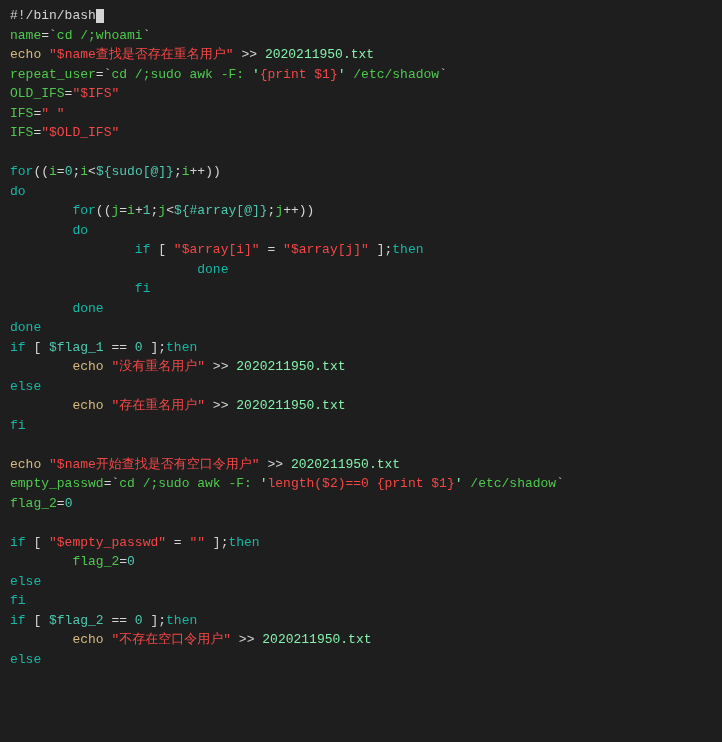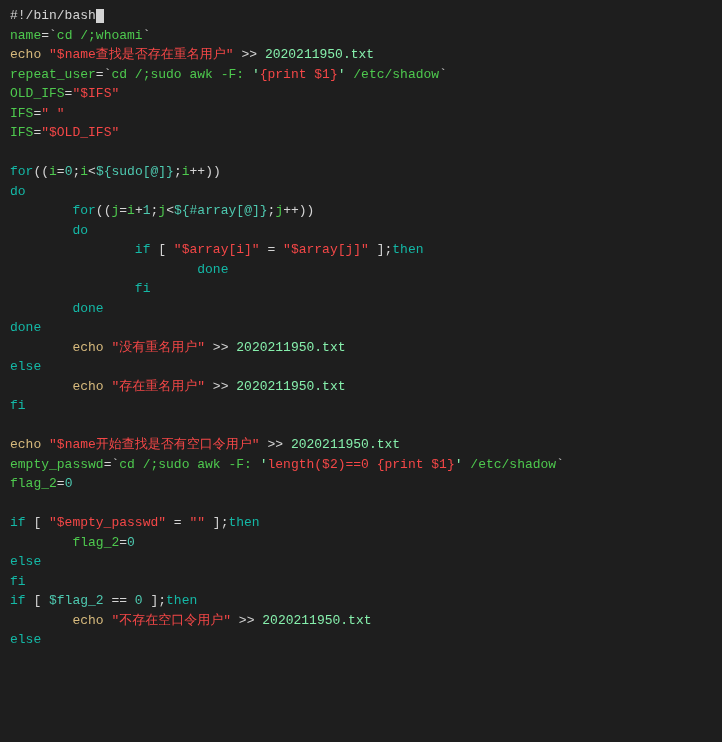--- a/index.html
+++ b/index.html
@@ -76,20 +76,21 @@
 
 
   <span class="line"><span class="white">                        </span><span class="keyword">done</span></span>
 
   <span class="line"><span class="white">                </span><span class="keyword">fi</span></span>
 
   <span class="line"><span class="white">        </span><span class="keyword">done</span></span>
 
   <span class="line"><span class="keyword">done</span></span>
 
+  <span class="line"><span class="keyword">if</span><span class="white"> [ </span><span class="cyan">$flag_1</span><span class="white"> == </span><span class="cyan">0</span><span class="white"> ];</span><span class="keyword">then</span></span>
 
   <span class="line"><span class="white">        </span><span class="yellow">echo</span><span class="white"> </span><span class="string-red">"没有重名用户"</span><span class="white"> &gt;&gt; </span><span class="orange">2020211950.txt</span></span>
 
   <span class="line"><span class="keyword">else</span></span>
 
   <span class="line"><span class="white">        </span><span class="yellow">echo</span><span class="white"> </span><span class="string-red">"存在重名用户"</span><span class="white"> &gt;&gt; </span><span class="orange">2020211950.txt</span></span>
 
   <span class="line"><span class="keyword">fi</span></span>
 
   <span class="line"> </span>

